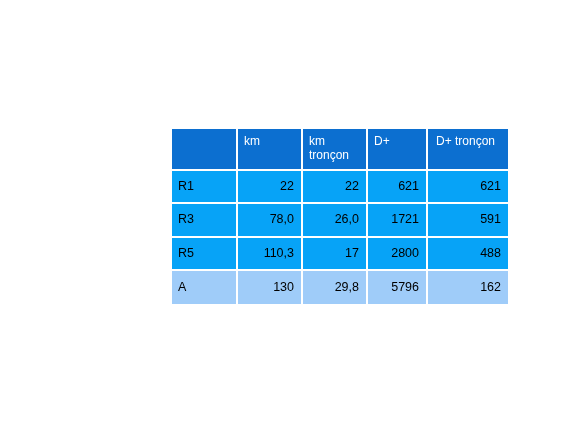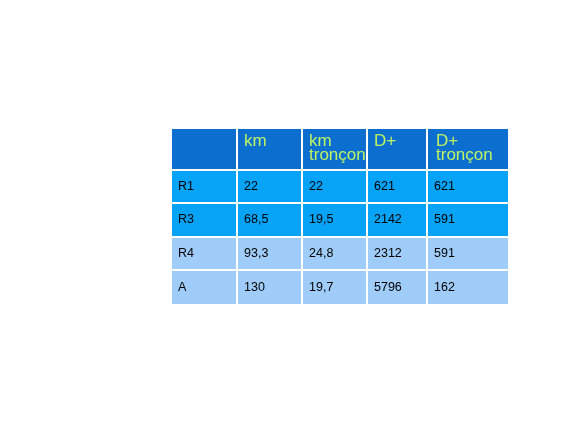--- a/index.html
+++ b/index.html
@@ -41,22 +41,22 @@
 
   table.data-table col.c-label { width: 66px; }
   table.data-table col.c-km    { width: 65px; }
   table.data-table col.c-kmt   { width: 65px; }
   table.data-table col.c-dp    { width: 60px; }
   table.data-table col.c-dpt   { width: 80px; }
 
   
   thead tr.header-row th {
     background: #0c6fd0;
-    color: #bef264;
-    font-size: 17px;
+    color: #ffffff;
+    font-size: 12px;
     font-weight: normal;
     text-align: left;
     vertical-align: top;
     padding: 5px 6px 4px 6px;
     height: 42px;
     box-sizing: border-box;
     border-right: 2px solid #ffffff;
     border-bottom: 2px solid #ffffff;
     line-height: 14px;
     white-space: pre-line;
@@ -87,21 +87,21 @@
     border-right: none;
   }
   tbody tr:last-child td {
     border-bottom: none;
   }
 
   tbody tr.row-odd td  { background: #07a3f7; }
   tbody tr.row-even td { background: #9fccf9; }
 
   td.cell-label { text-align: left; }
-  td.cell-num   { }
+  td.cell-num   { text-align: right; }
 </style>
 </head>
 <body>
 
 <div id="slide-canvas">
 
   <div id="data-table-wrapper">
     <table class="data-table">
       <colgroup>
         <col class="c-label">
@@ -123,36 +123,36 @@
       <tbody id="table-body">
           <tr class="row-odd">
             <td class="cell-label">R1</td>
             <td class="cell-num">22</td>
             <td class="cell-num">22</td>
             <td class="cell-num">621</td>
             <td class="cell-num">621</td>
           </tr>
           <tr class="row-odd">
             <td class="cell-label">R3</td>
-            <td class="cell-num">68,5</td>
-            <td class="cell-num">19,5</td>
-            <td class="cell-num">2142</td>
+            <td class="cell-num">78,0</td>
+            <td class="cell-num">26,0</td>
+            <td class="cell-num">1721</td>
             <td class="cell-num">591</td>
           </tr>
-          <tr class="row-even">
-            <td class="cell-label">R4</td>
-            <td class="cell-num">93,3</td>
-            <td class="cell-num">24,8</td>
-            <td class="cell-num">2312</td>
-            <td class="cell-num">591</td>
+          <tr class="row-odd">
+            <td class="cell-label">R5</td>
+            <td class="cell-num">110,3</td>
+            <td class="cell-num">17</td>
+            <td class="cell-num">2800</td>
+            <td class="cell-num">488</td>
           </tr>
           <tr class="row-even">
             <td class="cell-label">A</td>
             <td class="cell-num">130</td>
-            <td class="cell-num">19,7</td>
+            <td class="cell-num">29,8</td>
             <td class="cell-num">5796</td>
             <td class="cell-num">162</td>
           </tr>
         </tbody>
     </table>
   </div>
 
 </div>
 
 </body></html>

